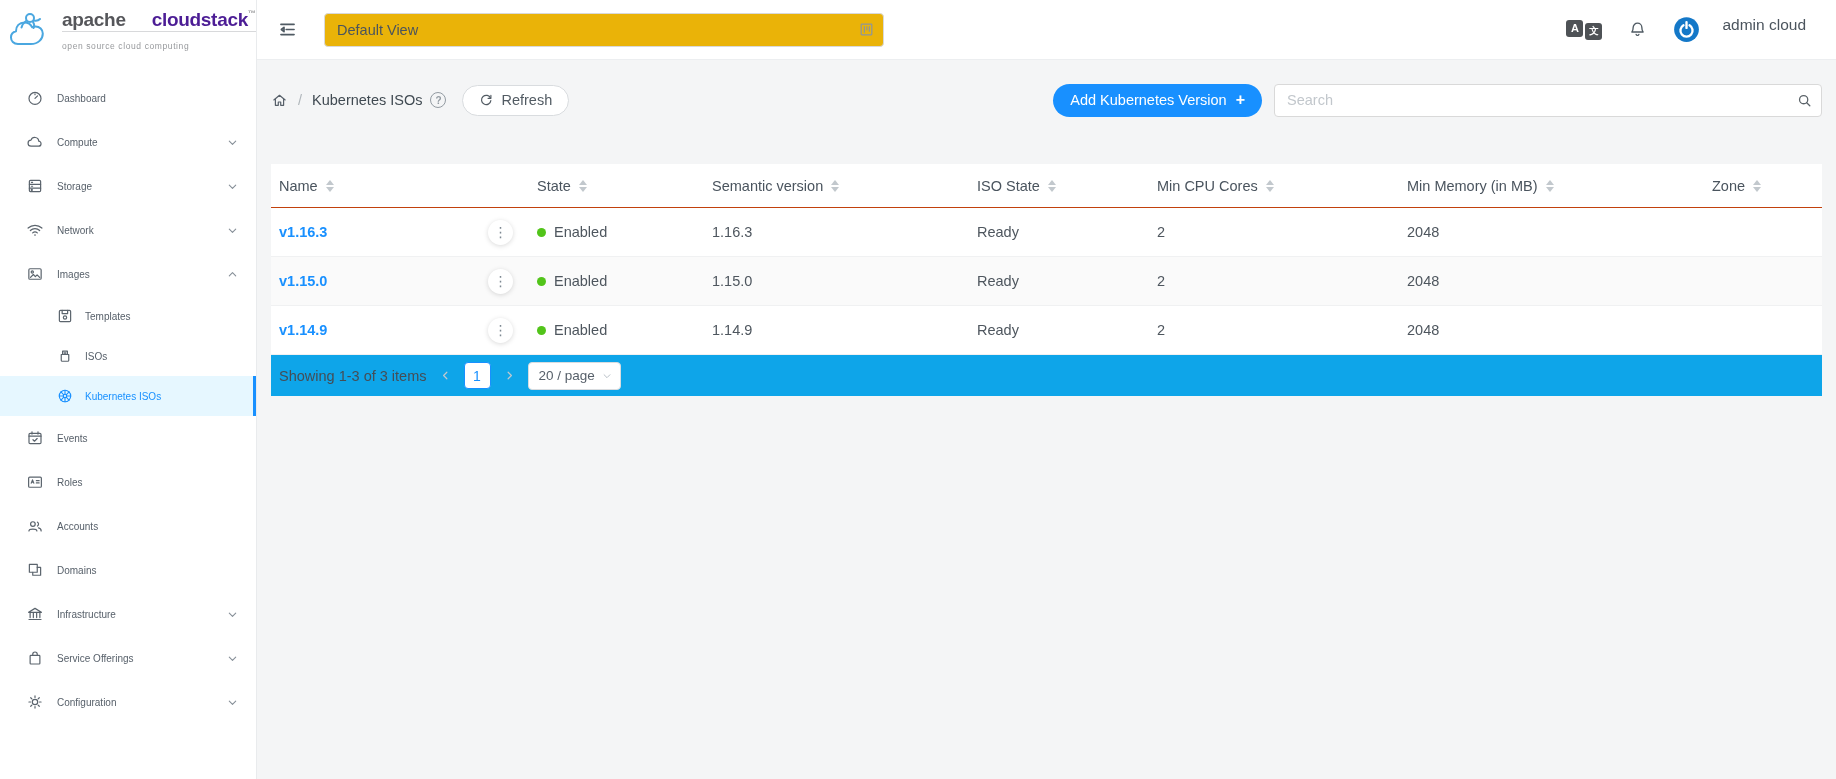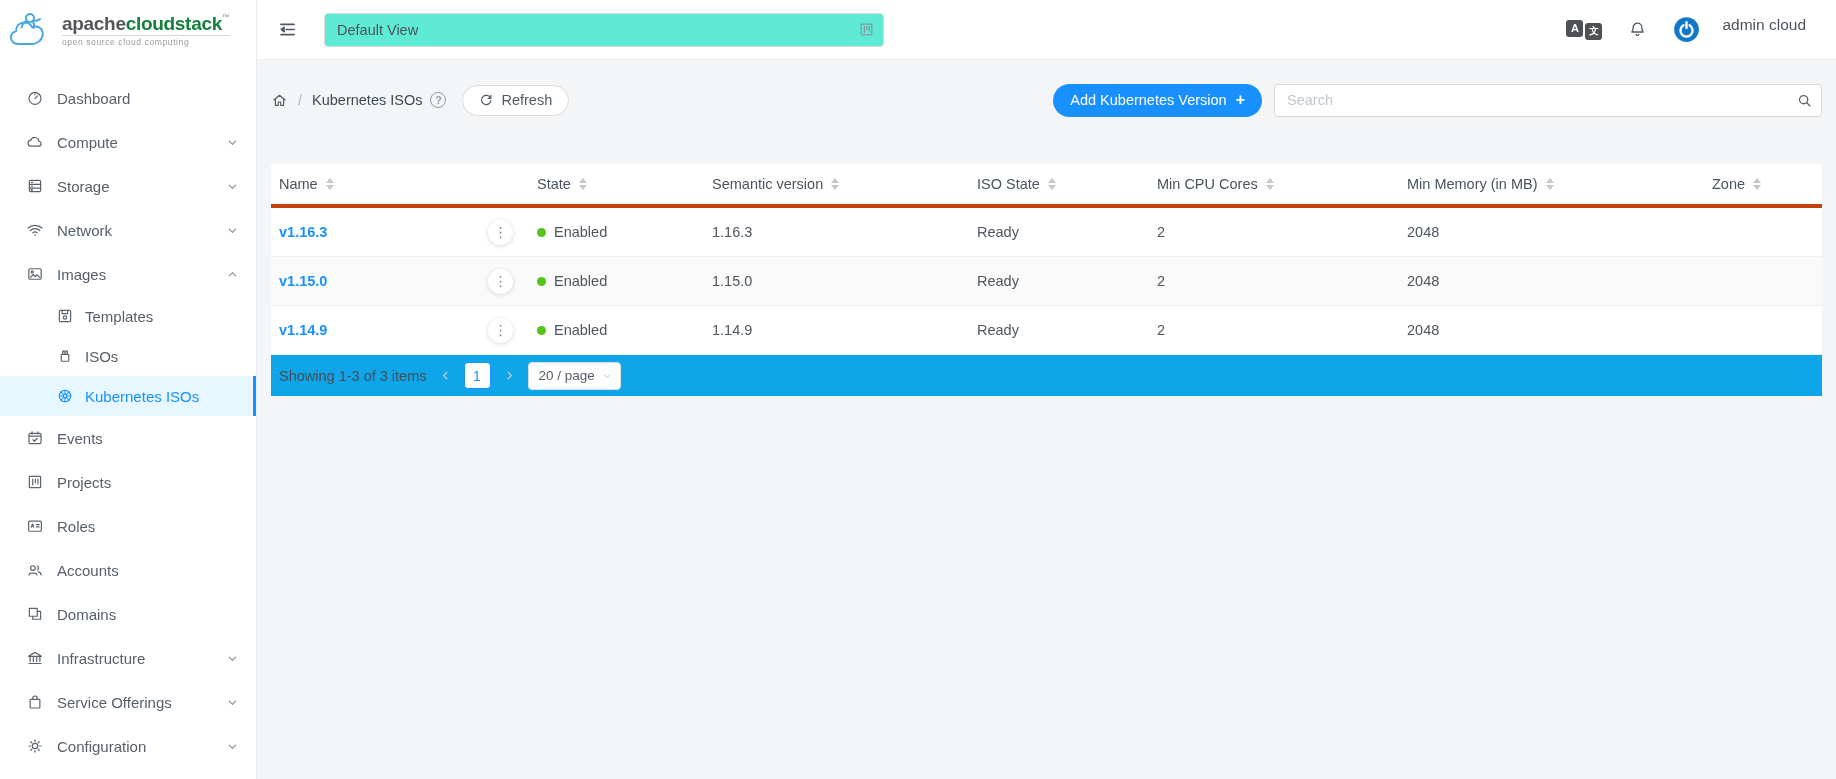--- a/index.html
+++ b/index.html
@@ -7,40 +7,40 @@
     font-family:"Liberation Sans", sans-serif; -webkit-font-smoothing:antialiased; }
   .app { display:flex; width:1836px; height:779px; }
 
   
   .sidebar { width:257px; background:#fff; border-right:1px solid #e9ebed; height:779px; flex:none; position:relative; z-index:3; }
   .logo { height:60px; display:flex; align-items:center; padding-left:8px; }
   .logo svg { flex:none; }
   .wordmark { margin-left:6px; line-height:1; }
   .wordmark .wm-line { font-size:19px; font-weight:bold; letter-spacing:-0.3px; }
   .wm-apache { color:#55565a; }
-  .wm-cloudstack { color:#15803d; }
+  .wm-cloudstack { color:#4c1d95;margin-left:26px; }
   .wm-tm { font-size:8px; color:#9a9b9d; vertical-align:top; }
-  .tagline { border-top:1px solid #d8d9db; margin-top:2px; padding-top:2px; font-size:8.5px; color:#97999c; letter-spacing:0.6px; }
+  .tagline { border-top:1px solid #d8d9db; margin-top:2px; padding-top:10px; font-size:8.5px; color:#97999c; letter-spacing:0.6px; }
   .menu { padding-top:16px; }
-  .mi { height:44px; display:flex; align-items:center; padding-left:26px; position:relative; cursor:pointer; color:#57606a; font-size:15px; }
+  .mi { height:44px; display:flex; align-items:center; padding-left:26px; position:relative; cursor:pointer; color:#57606a; font-size:10px; }
   .mi .ic { width:18px; height:18px; flex:none; color:#5b646d; }
   .mi .lbl { margin-left:13px; }
   .mi.sub { height:40px; padding-left:56px; }
   .mi.sub .lbl { margin-left:11px;text-align:right; }
   .mi.selected { background:#e6f7ff; color:#1890ff; }
   .mi.selected .ic { color:#1890ff; }
   .mi.selected::after { content:""; position:absolute; right:0; top:0; bottom:0; width:3px; background:#1890ff; }
   .chev { position:absolute; right:18px; color:#868f98; display:flex; }
 
   
   .main { flex:1; display:flex; flex-direction:column; min-width:0; }
   .topbar { height:60px; background:#fff; border-bottom:1px solid #eceef0; display:flex; align-items:center; padding:0 30px 0 20px; flex:none; }
   .fold { color:#4f5a63; display:flex; cursor:pointer; }
   .viewbox { position:relative; margin-left:26px; width:560px; }
-  .viewbox input { width:100%; height:34px; border:1px solid #d9d9d9; border-radius:4px; padding:0 34px 0 12px; font-size:14.5px; color:#4b545d; font-family:inherit; outline:none; background:#5eead4; }
+  .viewbox input { width:100%; height:34px; border:1px solid #d9d9d9; border-radius:4px; padding:0 34px 0 12px; font-size:14.5px; color:#4b545d; font-family:inherit; outline:none; background:#eab308; }
   .viewbox .suffix { position:absolute; right:9px; top:8px; color:#8c959d; display:flex; }
   .top-right { margin-left:auto; display:flex; align-items:center; gap:26px; }
   .translate { display:flex; cursor:pointer; }
   .tr-sq { width:17px; height:17px; background:#4e5256; color:#fff; border-radius:3px; display:flex; align-items:center; justify-content:center; font-weight:bold; }
   .tr-sq.a { font-size:11px; z-index:1; }
   .tr-sq.b { font-size:9.5px; margin-left:2px; margin-top:3px; }
   .bell { color:#4f5a63; display:flex; cursor:pointer; }
   .userbox { display:flex; align-items:flex-start; gap:22px; cursor:pointer; }
   .uname { font-size:15.5px; color:#4b545d; }
 
@@ -57,21 +57,21 @@
   .btn-add { height:33px; background:#1890ff; color:#fff; border:none; border-radius:17px; padding:0 17px; font-size:14.5px; display:flex; align-items:center; gap:9px; cursor:pointer; font-family:inherit; }
   .btn-add .plus { font-size:16px; font-weight:bold; line-height:1; }
   .searchbox { position:relative; margin-left:12px; width:548px; }
   .searchbox input { width:100%; height:33px; border:1px solid #d9d9d9; border-radius:4px; background:#fff; padding:0 32px 0 12px; font-size:14.5px; color:#4b545d; outline:none; font-family:inherit; }
   .searchbox input::placeholder { color:#c2c7cc; }
   .searchbox .sicon { position:absolute; right:9px; top:8px; color:#5a6268; display:flex; cursor:pointer; }
 
   
   .card { margin-top:40px; background:#fff; }
   .tgrid { display:grid; grid-template-columns:258px 175px 265px 180px 250px 305px minmax(0,1fr); align-items:center; }
-  .thead { height:44px; border-bottom:4px solid #c2410c; }
+  .thead { height:44px; border-bottom:1px solid #c2410c; }
   .th { display:flex; align-items:center; gap:8px; padding-left:8px; font-size:14.5px; font-weight:500; color:#4a545e; cursor:pointer; }
   .sorter { display:inline-flex; flex-direction:column; gap:2px; }
   .car-u { width:0; height:0; border-left:4px solid transparent; border-right:4px solid transparent; border-bottom:5px solid #c2c8cd; }
   .car-d { width:0; height:0; border-left:4px solid transparent; border-right:4px solid transparent; border-top:5px solid #c2c8cd; }
   .trow { height:49px; border-bottom:1px solid #f0f1f2; font-size:14.5px; color:#4e565e; }
   .trow.alt { background:#fafafa; }
   .td { padding-left:8px; display:flex; align-items:center; }
   .td.name { position:relative; height:100%; }
   .link { color:#1890ff; text-decoration:none; cursor:pointer;font-weight:bold; }
   .more-btn { position:absolute; right:16px; top:12px; width:25px; height:25px; border-radius:50%; background:#fff; box-shadow:0 1px 5px rgba(0,0,0,0.15); border:none; color:#7d8892; font-size:14px; line-height:25px; text-align:center; cursor:pointer; font-family:inherit; }
@@ -198,27 +198,20 @@
 
       <div class="mi">
         <span class="ic"><svg viewBox="0 0 24 24" fill="none" stroke="currentColor" stroke-width="1.6" stroke-linecap="round" stroke-linejoin="round">
               <rect x="4" y="5.8" width="16" height="13.7" rx="1.5"></rect>
               <path d="M8 3.8v3M16 3.8v3M4 9.5h16"></path>
               <path d="M9.3 14.3l2 2 3.6-3.6"></path>
             </svg></span>
         <span class="lbl">Events</span>
       </div>
 
-      <div class="mi">
-        <span class="ic"><svg viewBox="0 0 24 24" fill="none" stroke="currentColor" stroke-width="1.6" stroke-linecap="round" stroke-linejoin="round">
-              <rect x="4.5" y="4.5" width="15" height="15" rx="1"></rect>
-              <path d="M9 8v8M12.5 8v4.5M16 8v6.5"></path>
-            </svg></span>
-        <span class="lbl">Projects</span>
-      </div>
 
       <div class="mi">
         <span class="ic"><svg viewBox="0 0 24 24" fill="none" stroke="currentColor" stroke-width="1.6" stroke-linecap="round" stroke-linejoin="round">
               <rect x="3.5" y="5.5" width="17" height="13.5" rx="1.5"></rect>
               <path d="M7 13.5l1.7-4.3 1.7 4.3M7.5 12.2h2.3"></path>
               <path d="M13.8 10.2h3.7M13.8 13.2h3.7"></path>
             </svg></span>
         <span class="lbl">Roles</span>
       </div>
 

